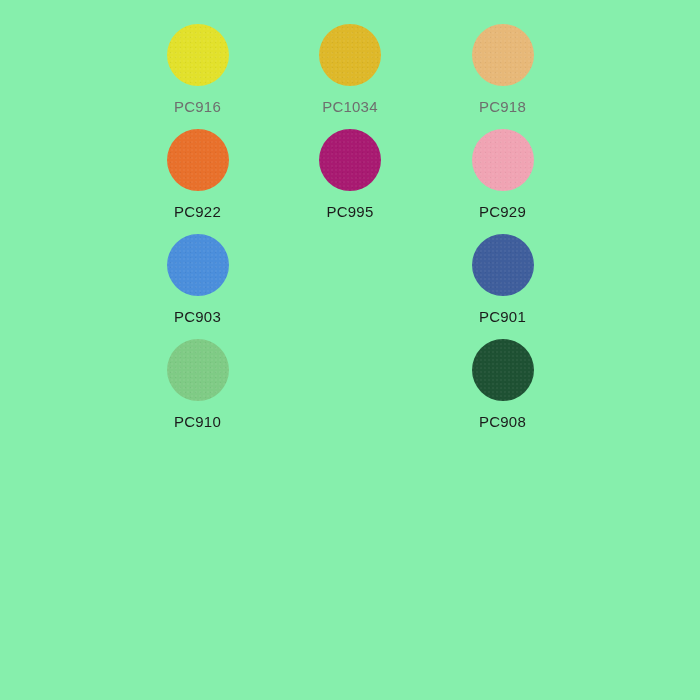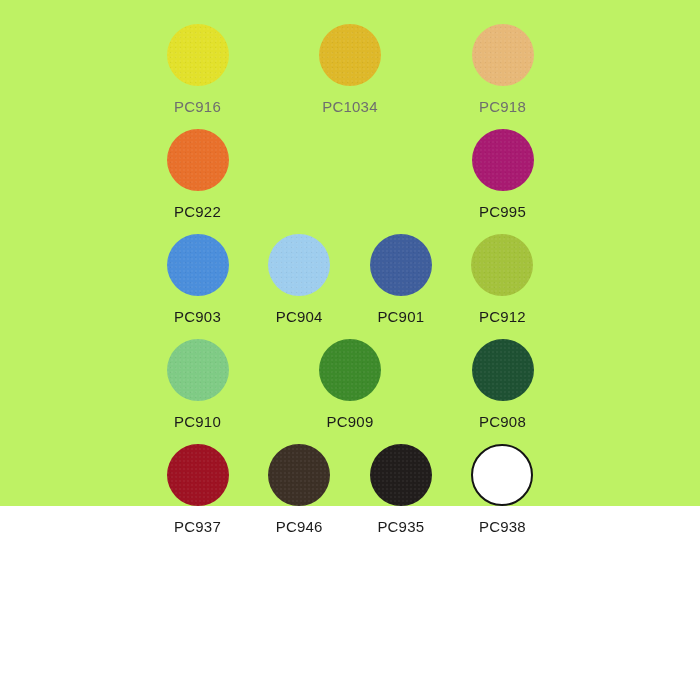--- a/index.html
+++ b/index.html
@@ -11,27 +11,27 @@
   body {
     width: 700px;
     height: 700px;
     font-family: "Liberation Sans", "DejaVu Sans", sans-serif;
     -webkit-font-smoothing: antialiased;
     overflow: hidden;
   }
 
   #swatch-chart {
     width: 700px;
-    height: 506px;
+    height: 700px;
     box-sizing: border-box;
     padding: 18px 150px 18px 150px;
     display: flex;
     flex-direction: column;
     justify-content: flex-start;
-    background: #bef264;
+    background: #86efac;
   }
 
   .swatch-row {
     display: flex;
     flex-direction: row;
     justify-content: space-between;
     align-items: flex-start;
     height: 105px;
     flex: 0 0 auto;
   }
@@ -109,64 +109,38 @@
     </div>
     <div class="swatch-row">
       <div class="swatch-cell">
         <div class="swatch-dot" style="background-color: rgb(232, 112, 43);"></div>
         <div class="swatch-label">PC922</div>
       </div>
       <div class="swatch-cell">
         <div class="swatch-dot" style="background-color: rgb(168, 26, 113);"></div>
         <div class="swatch-label">PC995</div>
       </div>
+      <div class="swatch-cell">
+        <div class="swatch-dot" style="background-color: rgb(240, 163, 179);"></div>
+        <div class="swatch-label">PC929</div>
+      </div>
     </div>
     <div class="swatch-row">
       <div class="swatch-cell">
         <div class="swatch-dot" style="background-color: rgb(75, 142, 219);"></div>
         <div class="swatch-label">PC903</div>
       </div>
       <div class="swatch-cell">
-        <div class="swatch-dot" style="background-color: rgb(158, 205, 238);"></div>
-        <div class="swatch-label">PC904</div>
-      </div>
-      <div class="swatch-cell">
         <div class="swatch-dot" style="background-color: rgb(63, 94, 156);"></div>
         <div class="swatch-label">PC901</div>
-      </div>
-      <div class="swatch-cell">
-        <div class="swatch-dot" style="background-color: rgb(164, 194, 60);"></div>
-        <div class="swatch-label">PC912</div>
       </div>
     </div>
     <div class="swatch-row">
       <div class="swatch-cell">
         <div class="swatch-dot" style="background-color: rgb(127, 203, 133);"></div>
         <div class="swatch-label">PC910</div>
       </div>
       <div class="swatch-cell">
-        <div class="swatch-dot" style="background-color: rgb(61, 138, 43);"></div>
-        <div class="swatch-label">PC909</div>
-      </div>
-      <div class="swatch-cell">
         <div class="swatch-dot" style="background-color: rgb(30, 81, 51);"></div>
         <div class="swatch-label">PC908</div>
-      </div>
-    </div>
-    <div class="swatch-row">
-      <div class="swatch-cell">
-        <div class="swatch-dot" style="background-color: rgb(158, 18, 35);"></div>
-        <div class="swatch-label">PC937</div>
-      </div>
-      <div class="swatch-cell">
-        <div class="swatch-dot" style="background-color: rgb(60, 48, 38);"></div>
-        <div class="swatch-label">PC946</div>
-      </div>
-      <div class="swatch-cell">
-        <div class="swatch-dot" style="background-color: rgb(33, 29, 28);"></div>
-        <div class="swatch-label">PC935</div>
-      </div>
-      <div class="swatch-cell">
-        <div class="swatch-dot outlined" style="background-color: rgb(255, 255, 255);"></div>
-        <div class="swatch-label">PC938</div>
       </div>
     </div>
   </div>
 
 </body></html>

